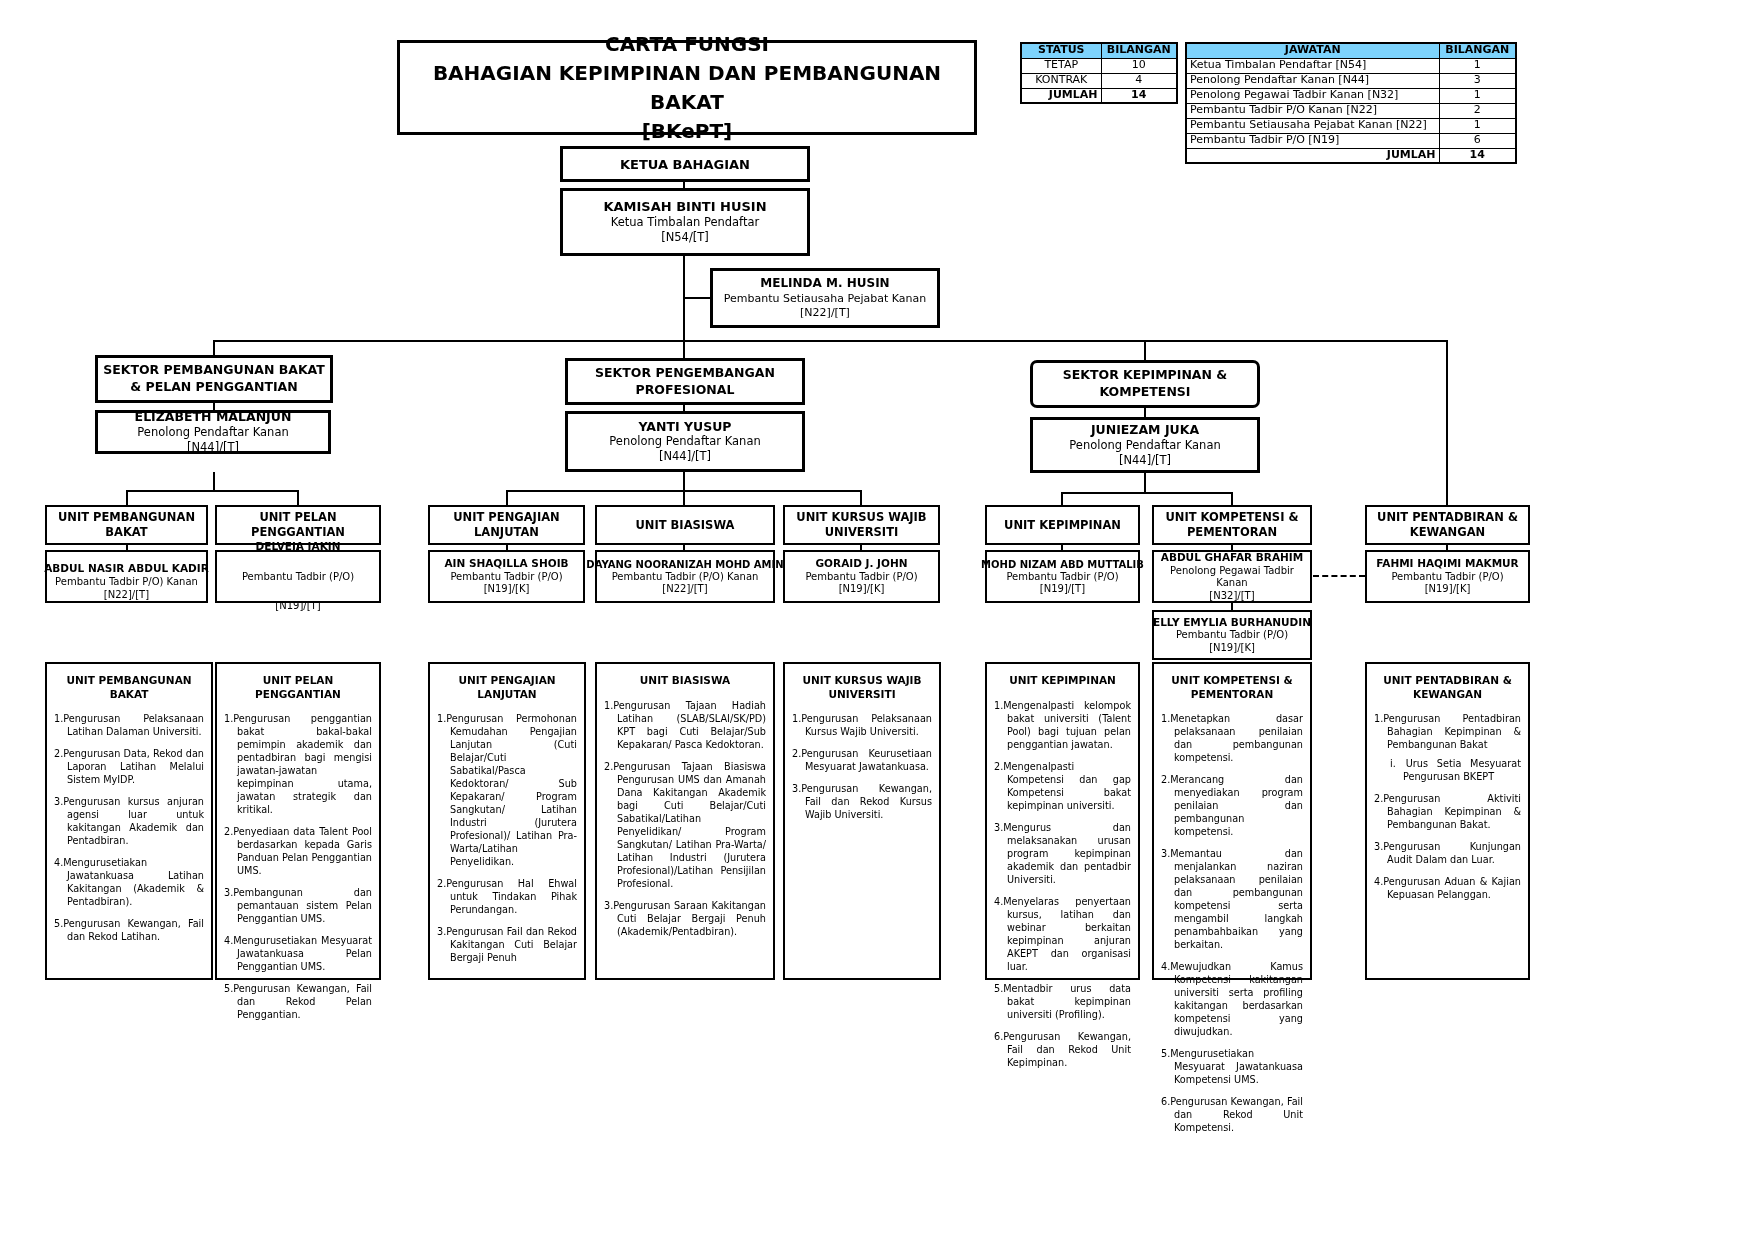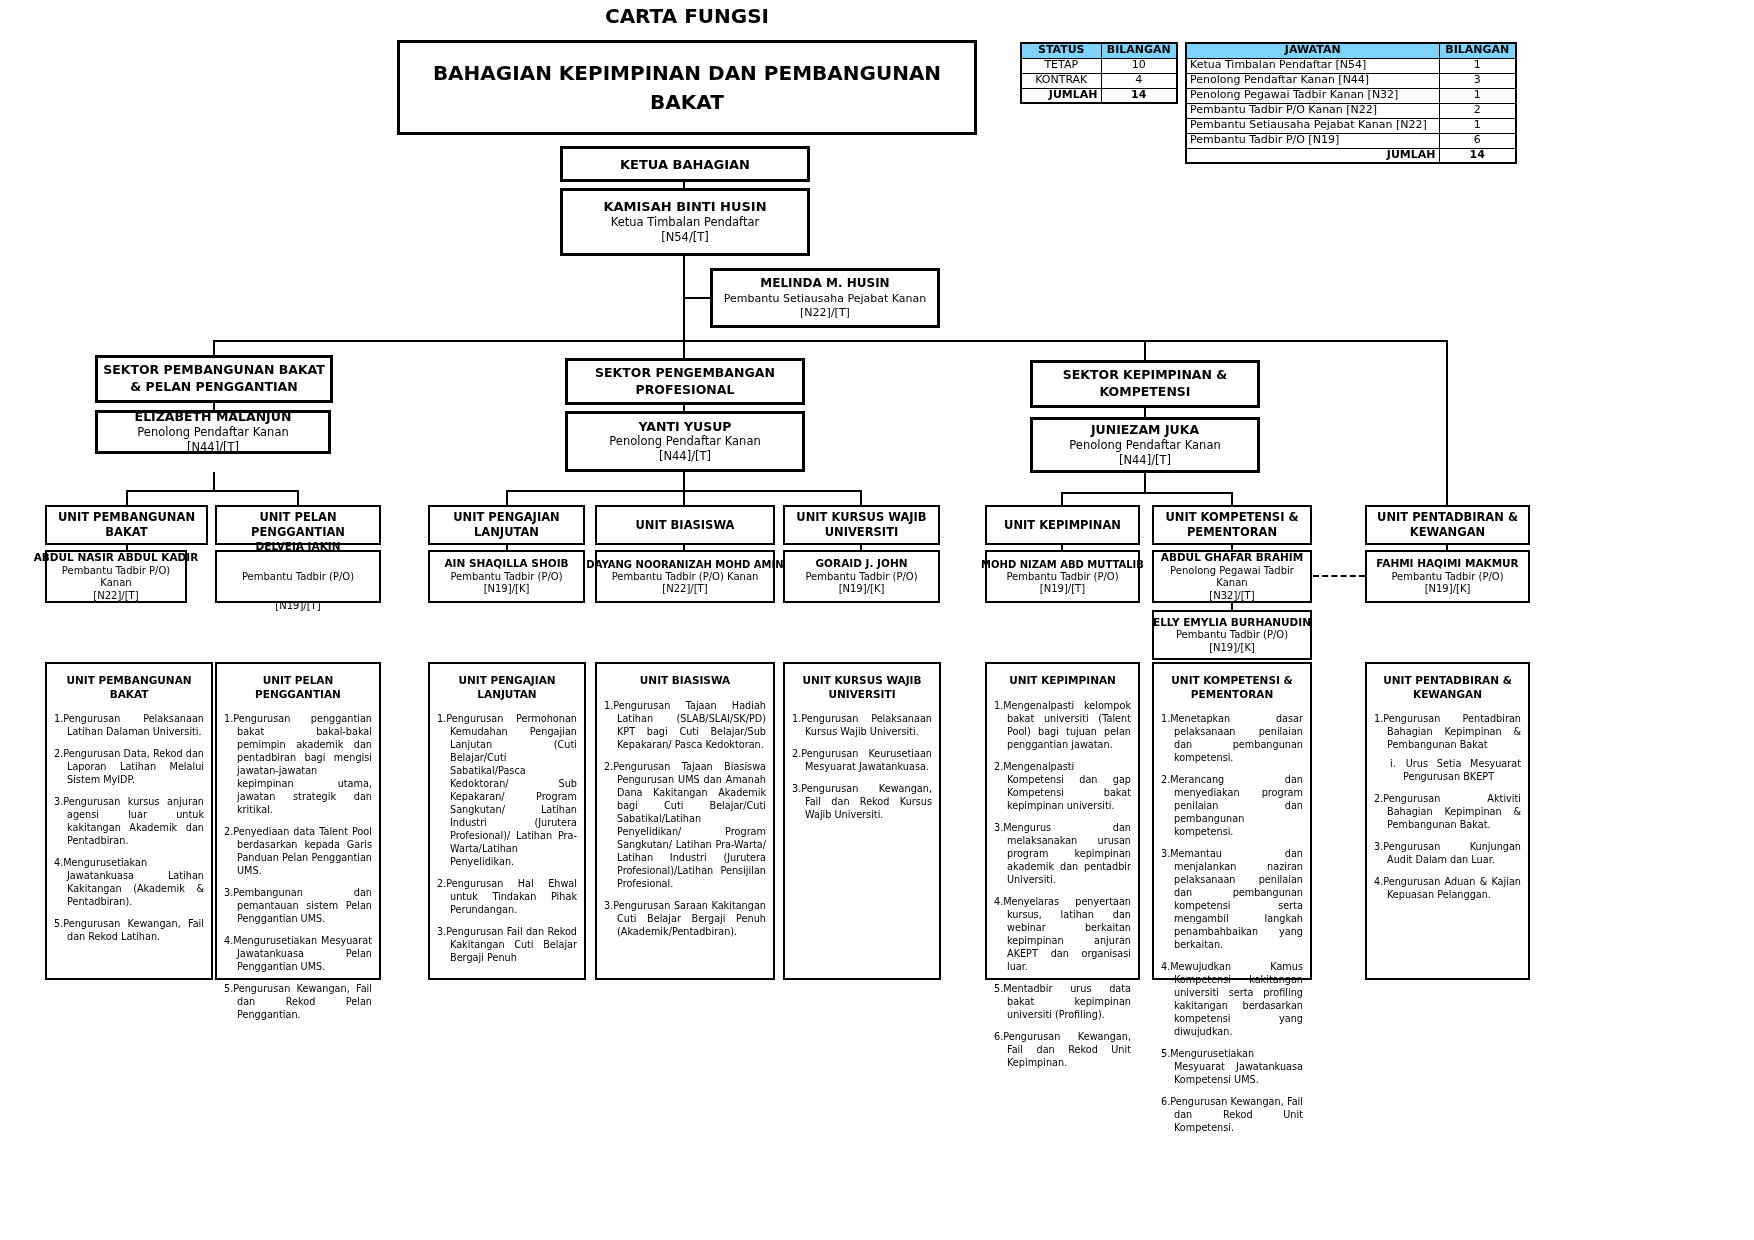--- a/index.html
+++ b/index.html
@@ -31,21 +31,21 @@
   .fn-item{font-size:9.7px;line-height:1.34;text-align:justify;margin-bottom:9px;
            padding-left:13px;text-indent:-13px;}
   .fn-sub{margin-left:16px;margin-top:-3px;}
   .fn-sub .fn-m{padding-right:10px;}
 </style>
 </head>
 <body>
 
 <div id="page">
 
-  <div class="box" style="left:397px;top:40px;width:580px;height:95px;gap:28px;">
+  <div class="box" style="left:397px;top:40px;width:580px;height:95px;">
     <div class="t1">CARTA FUNGSI</div>
     <div class="t1">BAHAGIAN KEPIMPINAN DAN PEMBANGUNAN BAKAT</div>
     <div class="t1">[BKePT]</div>
   </div>
 
   <table class="stat" style="left:1020px;top:42px;border:2px solid #000;">
     <thead>
         <tr>
       <th style="width:80px;">STATUS</th>
       <th style="width:76px;">BILANGAN</th>
@@ -136,21 +136,21 @@
 
   <div class="box" style="left:565px;top:358px;width:240px;height:47px;">
     <div class="sec-t">SEKTOR PENGEMBANGAN PROFESIONAL</div>
   </div>
   <div class="box" style="left:565px;top:411px;width:240px;height:61px;">
     <div class="nm">YANTI YUSUP</div>
     <div class="rl">Penolong Pendaftar Kanan</div>
     <div class="rl">[N44]/[T]</div>
   </div>
 
-  <div class="box" style="left:1030px;top:360px;width:230px;height:48px;">
+  <div class="box" style="left:1030px;top:360px;width:230px;height:48px;border-radius:7px;">
     <div class="sec-t">SEKTOR KEPIMPINAN &amp; KOMPETENSI</div>
   </div>
   <div class="box" style="left:1030px;top:417px;width:230px;height:56px;">
     <div class="nm">JUNIEZAM JUKA</div>
     <div class="rl">Penolong Pendaftar Kanan</div>
     <div class="rl">[N44]/[T]</div>
   </div>
 
   <div class="box b2" style="left:45px;top:505px;width:163px;height:40px;">
       <div class="unit-t">UNIT PEMBANGUNAN BAKAT</div>
@@ -170,21 +170,21 @@
   <div class="box b2" style="left:985px;top:505px;width:155px;height:40px;">
       <div class="unit-t">UNIT KEPIMPINAN</div>
     </div>
   <div class="box b2" style="left:1152px;top:505px;width:160px;height:40px;">
       <div class="unit-t">UNIT KOMPETENSI &amp; PEMENTORAN</div>
     </div>
   <div class="box b2" style="left:1365px;top:505px;width:165px;height:40px;">
       <div class="unit-t">UNIT PENTADBIRAN &amp; KEWANGAN</div>
     </div>
 
-  <div class="box b2" style="left:45px;top:550px;width:142px;height:53px;">
+  <div class="box b2" style="left:45px;top:550px;width:163px;height:53px;justify-content:flex-end;">
     <div class="st-nm">ABDUL NASIR ABDUL KADIR</div>
     <div class="st-rl">Pembantu Tadbir P/O) Kanan</div>
     <div class="st-rl">[N22]/[T]</div>
   </div>
   <div class="box b2" style="left:215px;top:550px;width:166px;height:53px;gap:17px;">
     <div class="st-nm">DELVEJA JAKIN</div>
     <div class="st-rl">Pembantu Tadbir (P/O)</div>
     <div class="st-rl">[N19]/[T]</div>
   </div>
   <div class="box b2" style="left:428px;top:550px;width:157px;height:53px;">

